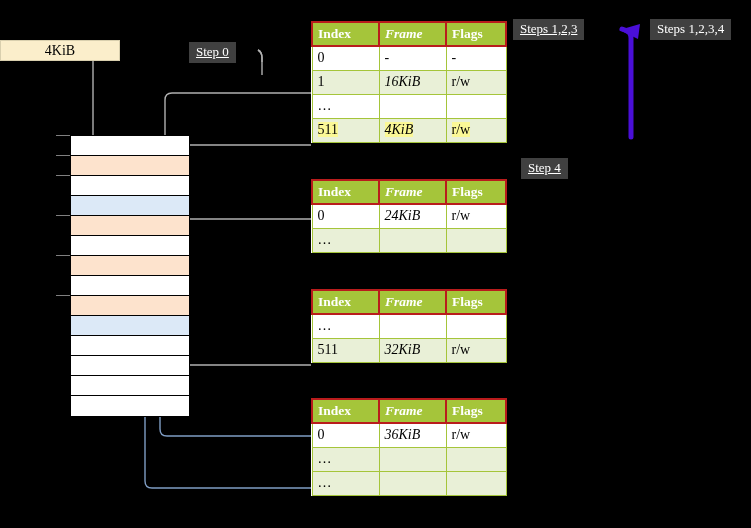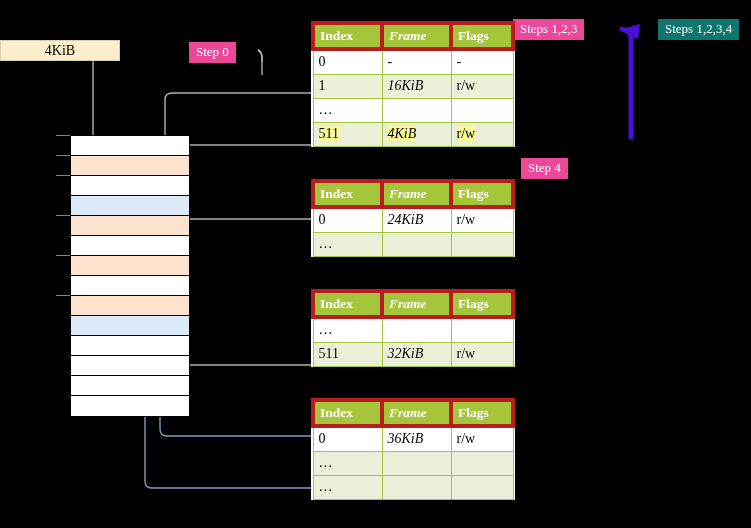--- a/index.html
+++ b/index.html
@@ -34,22 +34,22 @@
   
   .badge {
     position: absolute;
     color: #ffffff;
     font-size: 13px;
     line-height: 16px;
     padding: 2px 7px 3px 7px;
     white-space: nowrap;
     font-family: "Liberation Serif", "DejaVu Serif", serif;
   }
-  .badge-red { background: #ec4899; }
-  .badge-blue { background: #0f766e; margin-left: 8px; }
+  .badge-red { background: #404040; text-decoration: underline; }
+  .badge-blue { background: #404040; }
 
   
   .sizebox {
     position: absolute;
     background: #fbeecb;
     border: 1px solid #d9cfae;
     color: #000000;
     font-size: 14px;
     text-align: center;
     line-height: 20px;
@@ -90,21 +90,21 @@
     background: #ffffff;
     font-size: 13px;
     box-shadow: 2px 2px 0 rgba(0,0,0,0.0);
   }
   table.pt th {
     background: #a5c53a;
     color: #ffffff;
     font-weight: bold;
     text-align: left;
     padding: 2px 5px 3px 5px;
-    border: 4px solid #b91c1c;
+    border: 2px solid #b91c1c;
     font-size: 13.5px;
     line-height: 17px;
   }
   table.pt td {
     color: #000000;
     text-align: left;
     padding: 2px 5px 3px 5px;
     border: 1px solid #a5c53a;
     line-height: 18px;
     height: 18px;

